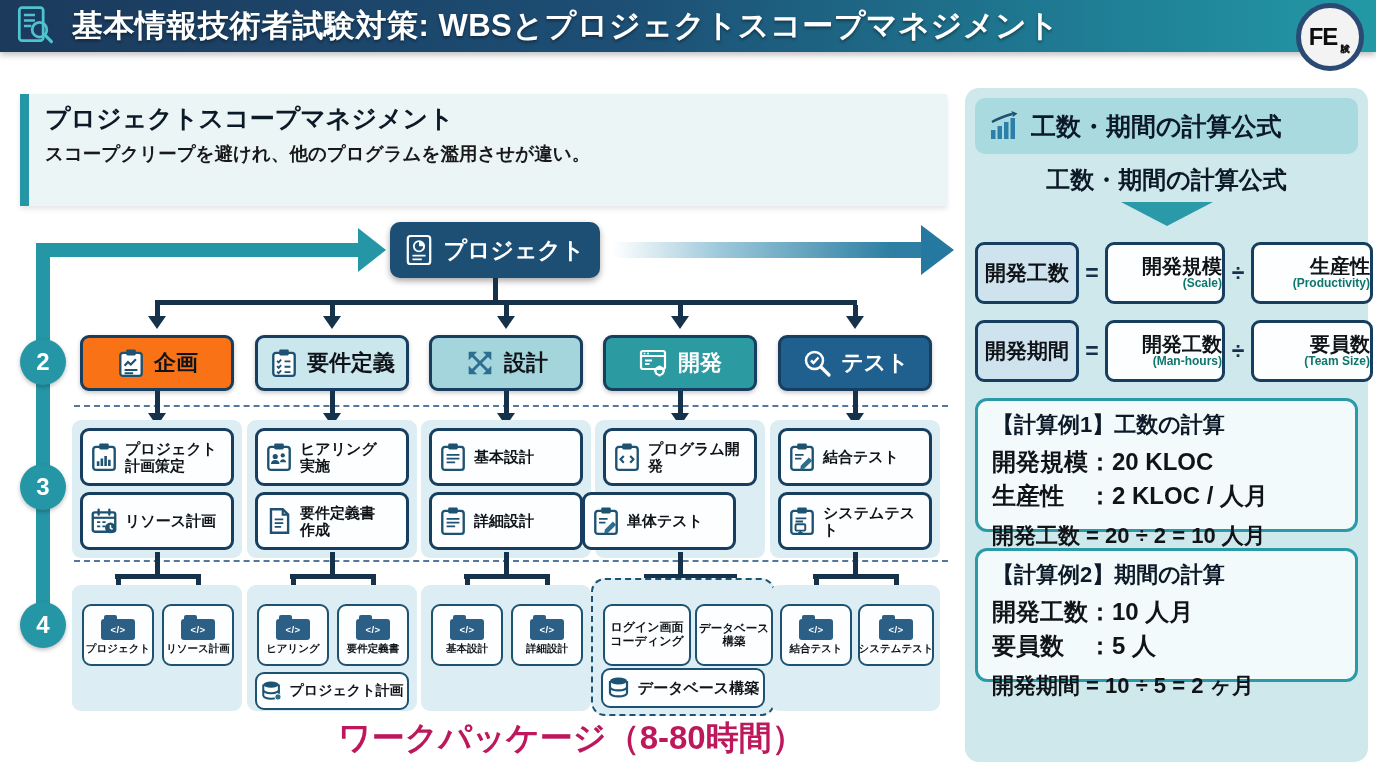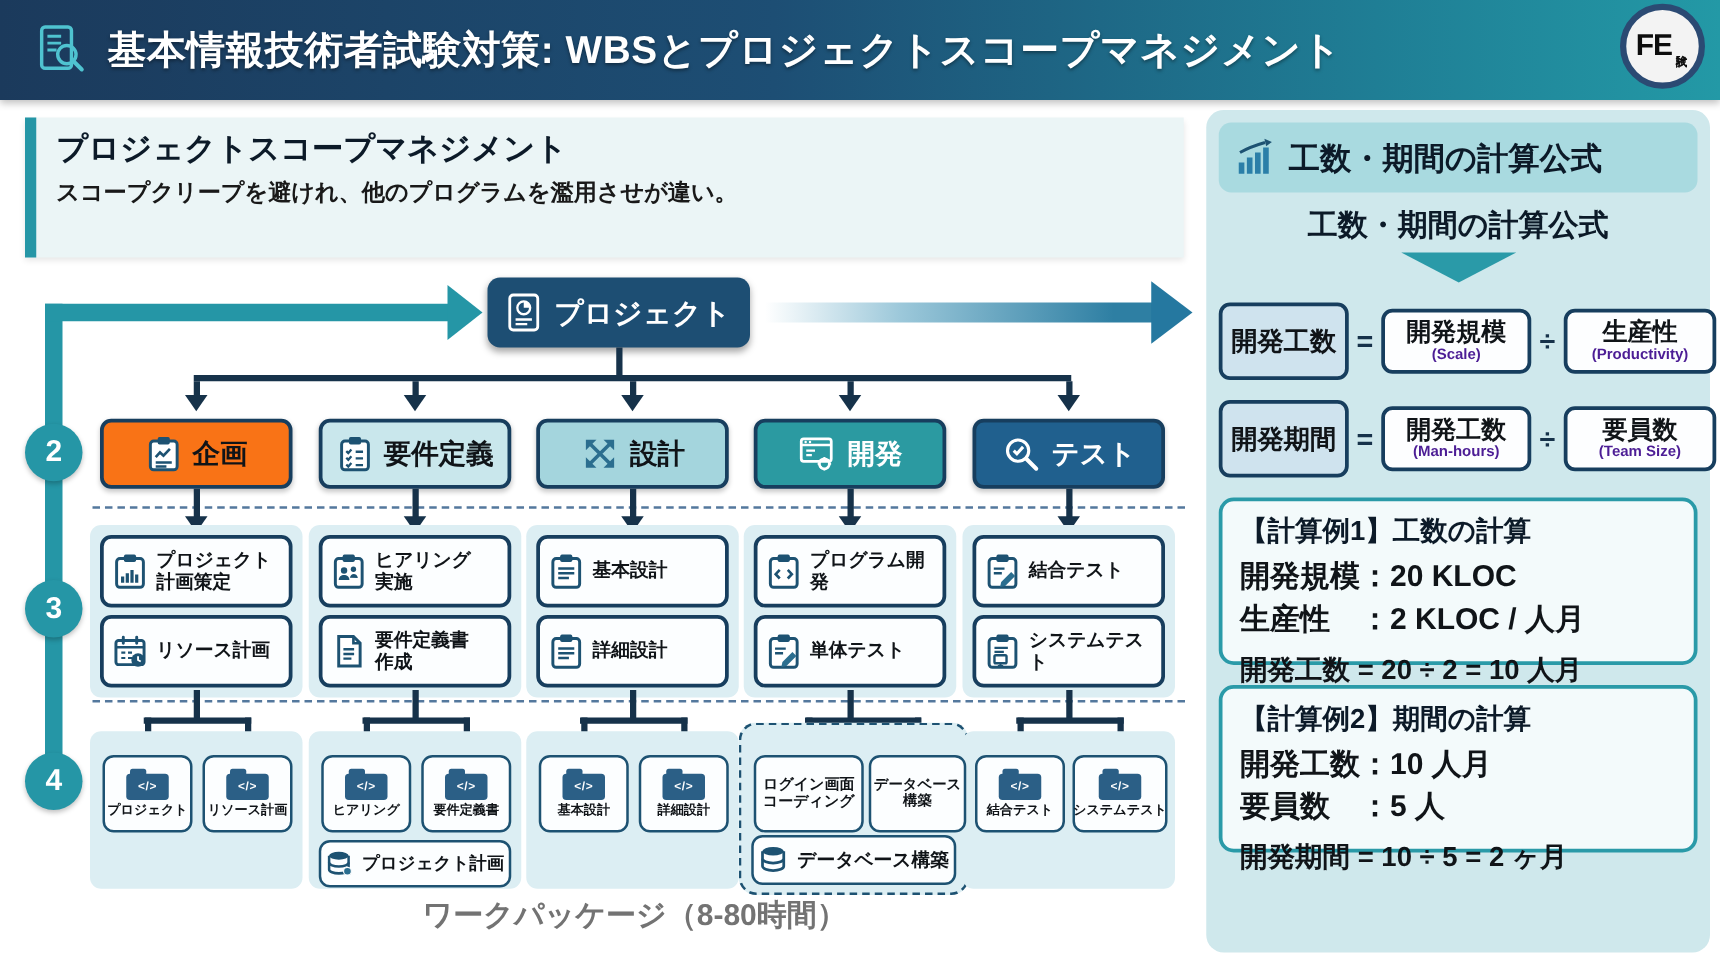--- a/index.html
+++ b/index.html
@@ -1,22 +1,22 @@
 <!DOCTYPE html>
 <html><head>
 <meta charset="utf-8">
 <style>
   html,body{margin:0;padding:0;background:#fff}
   .stage{position:relative;width:1376px;height:768px;background:#ffffff;overflow:hidden;
          font-family:"Liberation Sans","DejaVu Sans",sans-serif;color:#101418}
 
   
-  .hdr{position:absolute;left:0;top:0;right:0;height:80px;
+  .hdr{position:absolute;left:0;top:0;right:0;height:52px;
        background:linear-gradient(90deg,#1b3a5c 0%,#1d4e74 45%,#1f7e95 80%,#2399a6 100%);
-       display:flex;align-items:center;padding-left:26px;box-shadow:0 3px 6px rgba(0,0,0,.25)}
+       display:flex;align-items:center;padding-left:12px;box-shadow:0 3px 6px rgba(0,0,0,.25)}
   .hdr-title{color:#fff;font-size:31px;font-weight:800;letter-spacing:.5px;margin-left:16px;
              text-shadow:0 2px 3px rgba(0,0,0,.4);white-space:nowrap}
   .fe-badge{position:absolute;right:12px;top:3px;width:58px;height:58px;background:#f3f3f3;
             border:5px solid #2b4a73;border-radius:50%;display:flex;align-items:center;justify-content:center}
   .fe-main{font-size:24px;font-weight:800;color:#0d0d0d;letter-spacing:-1px}
   .fe-sub{writing-mode:vertical-rl;font-size:9px;font-weight:800;color:#0d0d0d;margin-left:1px}
 
   
   .scope{position:absolute;left:20px;top:94px;width:927px;height:112px;background:#ebf5f6;
          border-left:9px solid #2596a6;padding:8px 16px;box-sizing:border-box;box-shadow:0 3px 5px rgba(0,0,0,.10)}
@@ -68,44 +68,44 @@
         align-items:center;justify-content:center;gap:7px;box-sizing:border-box;font-weight:800}
   .dashedbox{position:absolute;left:591px;top:578px;width:184px;height:138px;background:#dceef3;
              border:2.5px dashed #1d5272;border-radius:14px;box-sizing:border-box}
   .folder{width:34px;height:21px;background:#2b5f86;border-radius:3px;position:relative;display:flex;
           align-items:center;justify-content:center;margin-top:4px;flex:none}
   .folder::before{content:"";position:absolute;top:-4px;left:3px;width:13px;height:5px;background:#2b5f86;
                   border-radius:2px 2px 0 0}
   .folder span{color:#fff;font-size:9.5px;font-weight:800;letter-spacing:.5px}
 
   
-  .footer{position:absolute;left:338px;top:716px;font-size:24px;font-weight:800;color:#737373}
+  .footer{position:absolute;left:338px;top:716px;font-size:33px;font-weight:800;color:#be185d}
   .callout{position:absolute;left:758px;top:704px;width:198px;height:56px;background:#fff;border:3px solid #1d5272;
            border-radius:10px;display:flex;flex-direction:column;align-items:center;justify-content:center;
            line-height:1.3;box-sizing:border-box}
   .callout div{font-size:14px;font-weight:800}
   .cp1{position:absolute;left:-18px;top:2px;width:0;height:0;border-right:20px solid #1d5272;border-top:16px solid transparent}
   .cp2{position:absolute;left:-9px;top:9px;width:0;height:0;border-right:12px solid #fff;border-top:10px solid transparent}
 
   
   .rp{position:absolute;left:965px;top:88px;width:403px;height:674px;background:#cfe8ec;border-radius:14px;
       box-sizing:border-box;padding:10px}
   .rp-head{height:56px;background:#a9dae0;border-radius:10px;display:flex;align-items:center;gap:10px;
            padding-left:12px;font-size:25px;font-weight:800;color:#0c1a28}
   .rp-sub{text-align:center;font-size:24px;font-weight:800;margin-top:10px;color:#0c1a28}
   .rp-tri{width:0;height:0;border-left:46px solid transparent;border-right:46px solid transparent;
           border-top:24px solid #2a9aa8;margin:6px auto 0}
   .frow{display:flex;align-items:center;gap:5px;margin-top:16px}
   .fres{width:104px;height:62px;background:#cfe3ee;border:3px solid #173e5e;border-radius:9px;display:flex;
         align-items:center;justify-content:center;font-size:21px;font-weight:800;flex:none;box-sizing:border-box}
   .fop{font-size:23px;font-weight:800;color:#16324a;flex:none;width:16px;text-align:center}
-  .fbox{height:52px;background:#fdfeff;border:3px solid #173e5e;border-radius:9px;display:flex;flex-direction:column;
-        align-items:center;justify-content:center;flex:none;line-height:1.08;box-sizing:border-box}
+  .fbox{height:62px;background:#fdfeff;border:3px solid #173e5e;border-radius:9px;display:flex;flex-direction:column;
+        align-items:flex-end;justify-content:center;flex:none;line-height:1.08;box-sizing:border-box}
   .fmain{font-size:20px;font-weight:800}
-  .fsub{font-size:12px;font-weight:700;color:#4c1d95}
+  .fsub{font-size:12px;font-weight:700;color:#0f766e}
   .fa{width:120px}.fb{width:122px}
   .ex{margin-top:16px;background:#f3fafb;border:3px solid #2a9aa8;border-radius:12px;padding:9px 14px;
       box-sizing:border-box;height:134px}
   .ex-title{font-size:22px;font-weight:800;color:#0c1a28;margin-bottom:5px}
   .ex-row{font-size:24px;font-weight:800;line-height:1.4}
   .ex-res{font-size:22px;font-weight:800;margin-top:9px}
   .ic{flex:none}
 </style>
 </head>
 <body>
@@ -311,21 +311,21 @@
     <svg class="ic" width="30" height="30" viewBox="0 0 28 28">
       <rect x="4" y="4.5" width="20" height="21.5" rx="2.5" fill="#fff" stroke="#1d5272" stroke-width="2.2"></rect>
       <rect x="9.5" y="1.5" width="9" height="5.5" rx="1.3" fill="#1d5272"></rect>
       <path d="M11 13l-3 3.2 3 3.2M17 13l3 3.2-3 3.2" fill="none" stroke="#1d5272" stroke-width="2"></path>
     </svg>
     <div class="l3t">
         <span>プログラム開発</span>
         <span></span>
       </div>
   </div>
-  <div class="l3box" style="left:603px;top:492px">
+  <div class="l3box" style="left:582px;top:492px">
     <svg class="ic" width="30" height="30" viewBox="0 0 28 28">
       <rect x="4" y="4.5" width="20" height="21.5" rx="2.5" fill="#fff" stroke="#1d5272" stroke-width="2.2"></rect>
       <rect x="9.5" y="1.5" width="9" height="5.5" rx="1.3" fill="#1d5272"></rect>
       <path d="M7.5 12h8M7.5 15.5h6" stroke="#1d5272" stroke-width="1.7"></path>
       <path d="M13 22l7.5-7.5 3 3-7.5 7.5-3.8.8z" fill="#2b6e8f"></path>
     </svg>
     <div class="l3t">
         <span>単体テスト</span>
         <span></span>
       </div>

